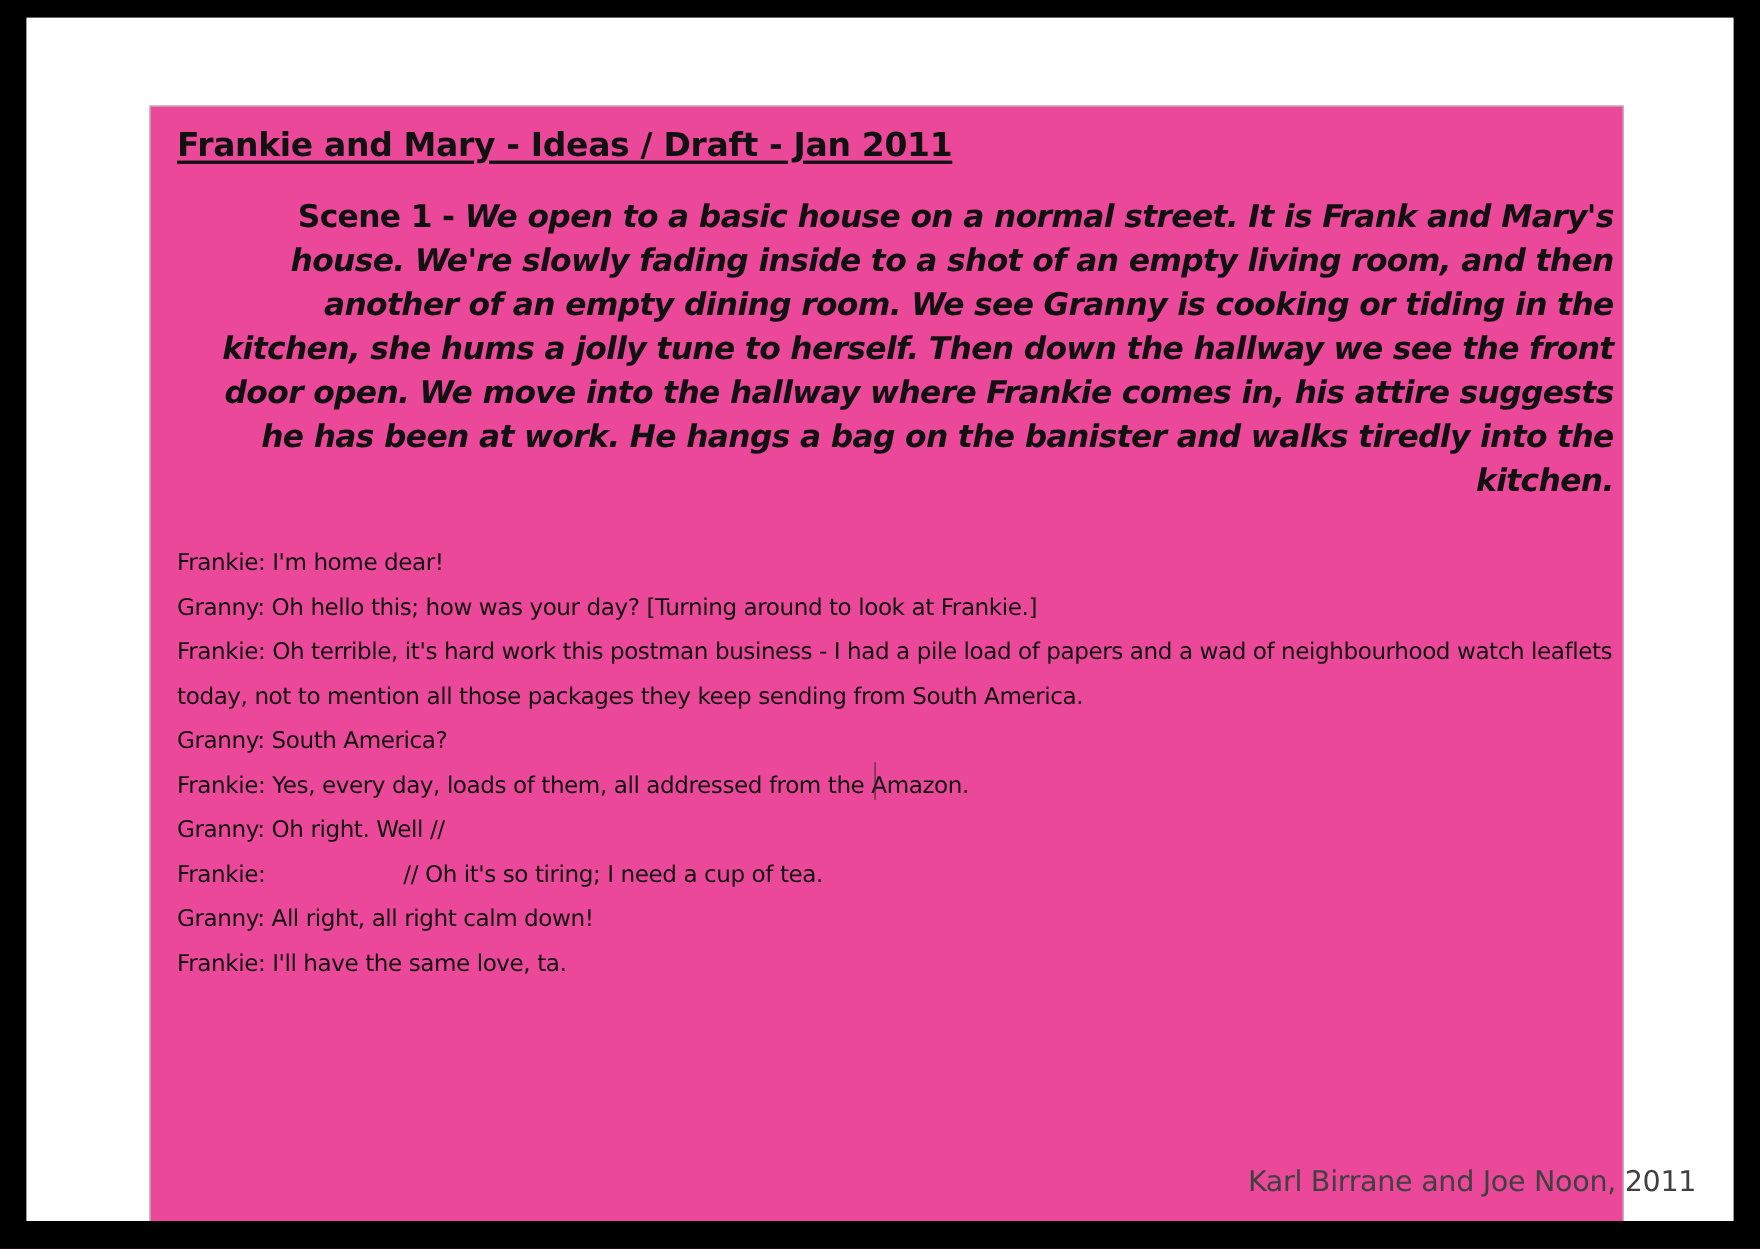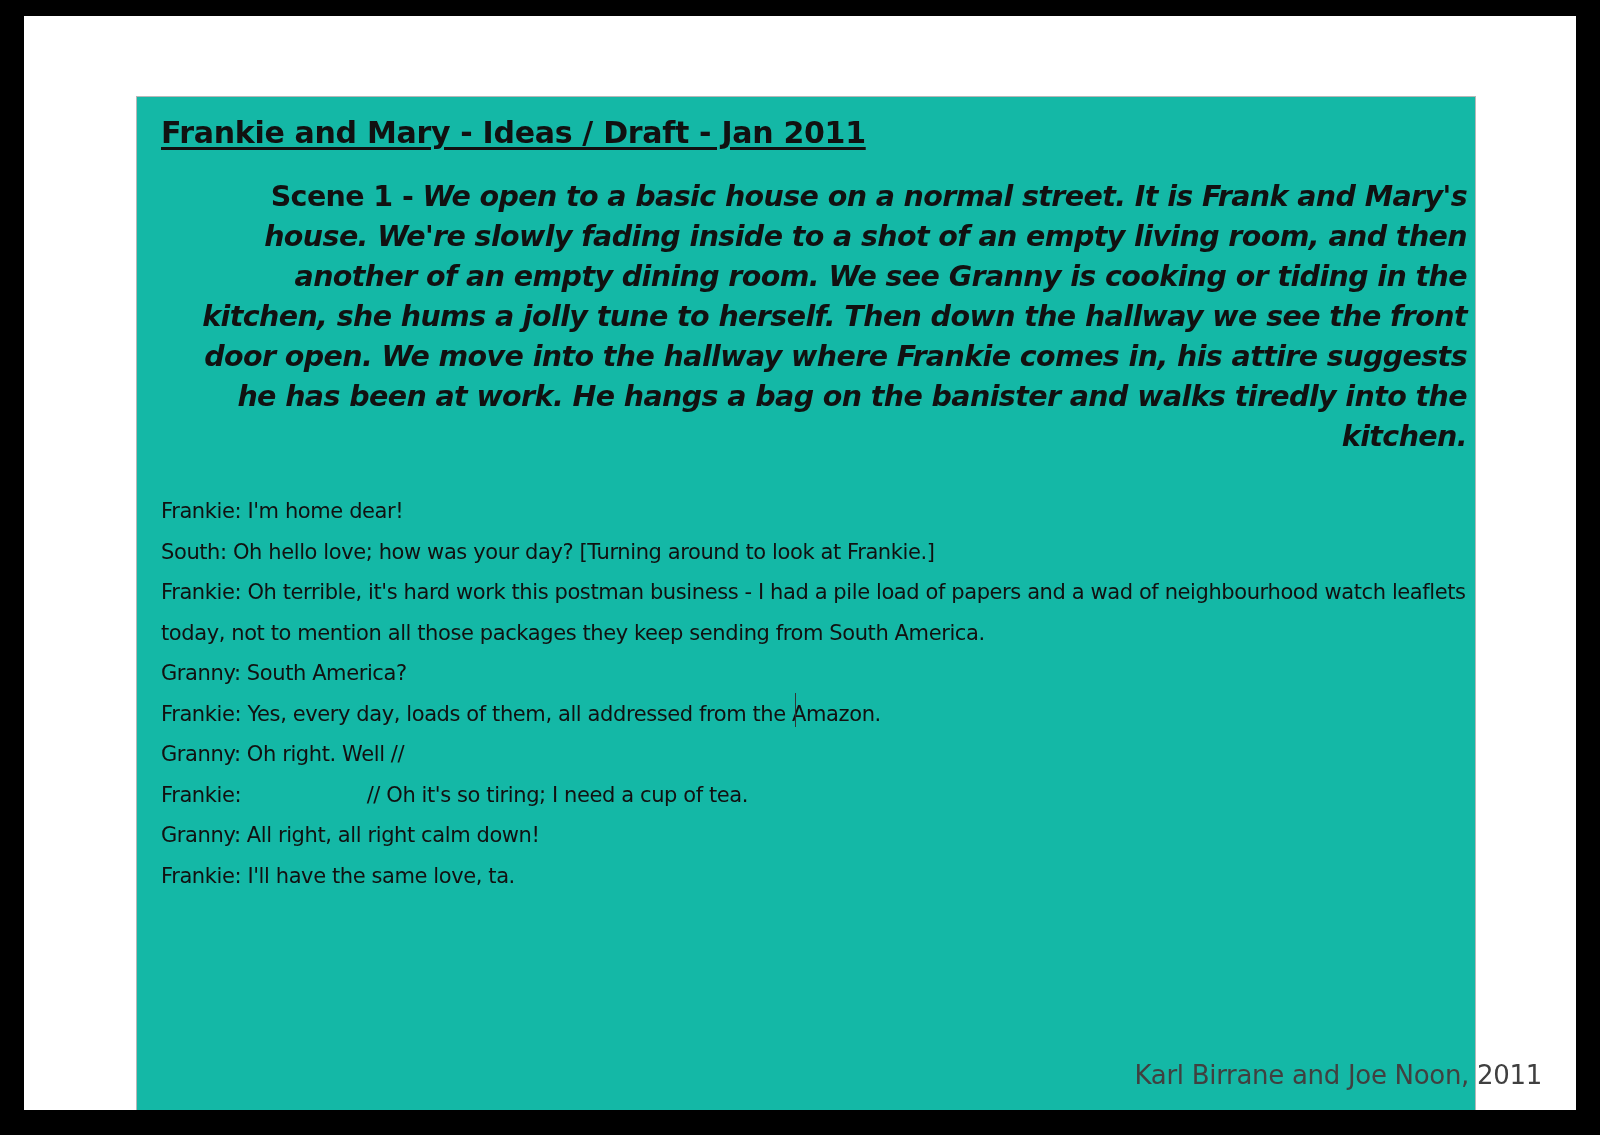--- a/index.html
+++ b/index.html
@@ -32,21 +32,21 @@
   }
   .doc-box {
     position: absolute;
     left: 112px;
     top: 80px;
     width: 1340px;
     height: 1014px;
     border: 1px solid #b8b8b8;
     border-bottom: none;
     box-sizing: border-box;
-    background: #14b8a6;
+    background: #ec4899;
     overflow: hidden;
   }
   .doc-inner {
     padding: 18px 8px 0 24px;
   }
   .doc-title {
     font-family: "DejaVu Sans", sans-serif;
     font-weight: bold;
     font-size: 30px;
     letter-spacing: -0.3px;
@@ -121,21 +121,21 @@
         <div class="gap-small"></div>
 
         <div class="scene-para">
           <span class="scene-label">Scene 1 - </span><span>We open to a basic house on a normal street. It is Frank and Mary's house. We're slowly fading inside to a shot of an empty living room, and then another of an empty dining room. We see Granny is cooking or tiding in the kitchen, she hums a jolly tune to herself. Then down the hallway we see the front door open. We move into the hallway where Frankie comes in, his attire suggests he has been at work. He hangs a bag on the banister and walks tiredly into the kitchen.</span>
         </div>
 
         <div class="gap-dialogue"></div>
 
         <div class="dialogue">
           <div class="line">Frankie: I'm home dear!</div>
-          <div class="line">South: Oh hello love; how was your day? [Turning around to look at Frankie.]</div>
+          <div class="line">Granny: Oh hello this; how was your day? [Turning around to look at Frankie.]</div>
           <div class="line">Frankie: Oh terrible, it's hard work this postman business - I had a pile load of papers and a wad of neighbourhood watch leaflets today, not to mention all those packages they keep sending from South America.</div>
           <div class="line">Granny: South America?</div>
           <div class="line">Frankie: Yes, every day, loads of them, all addressed from the Amazon.</div>
           <div class="line">Granny: Oh right. Well //</div>
           <div class="line">Frankie:                    // Oh it's so tiring; I need a cup of tea.</div>
           <div class="line">Granny: All right, all right calm down!</div>
           <div class="line">Frankie: I'll have the same love, ta.</div>
         </div>
 
       </div>

